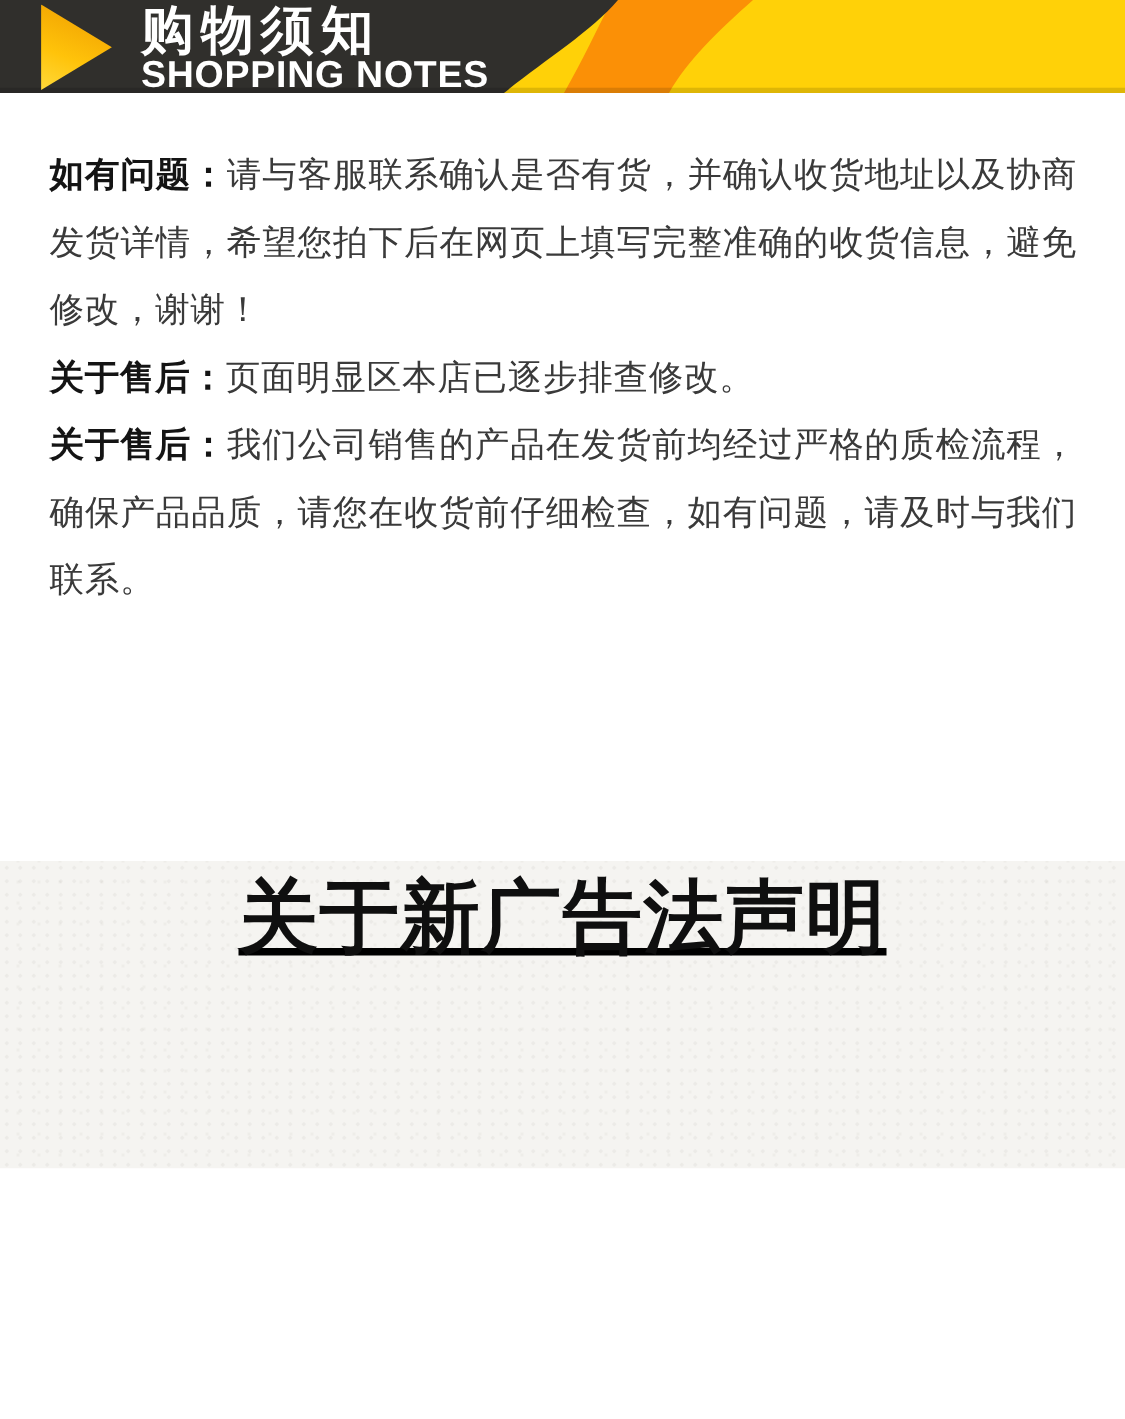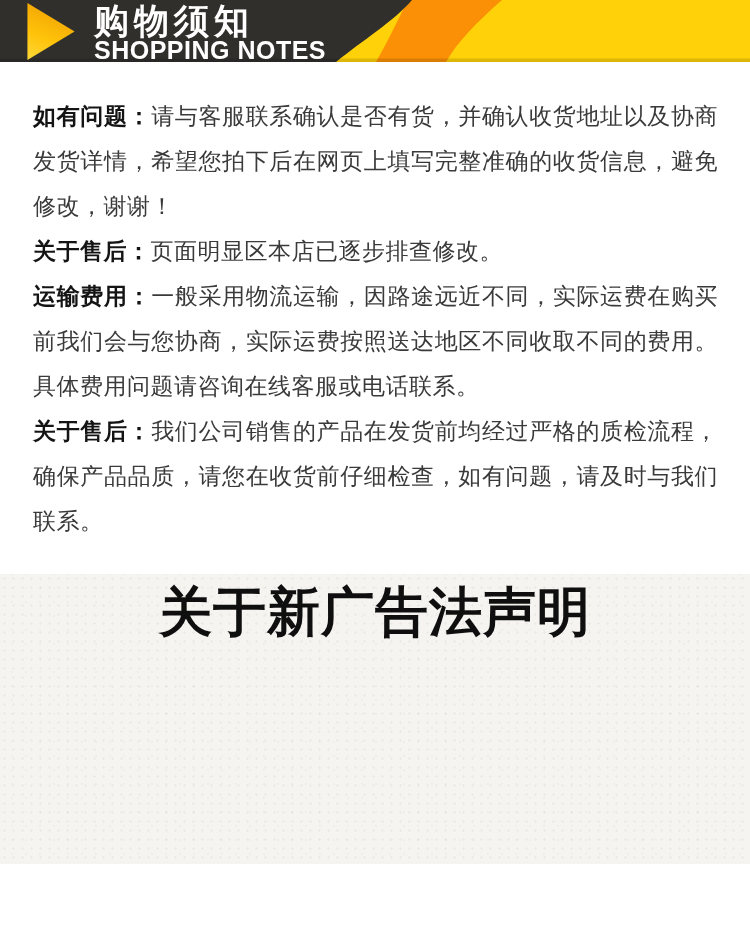--- a/index.html
+++ b/index.html
@@ -22,28 +22,29 @@
   
   .notes{
     height:512px;box-sizing:border-box;background:#ffffff;
     padding:32px 32px 0 33px;
   }
   .note{margin:0;font-size:23px;line-height:45px;color:#3a3a3a;letter-spacing:0.5px;text-align:justify;}
   .note-label{color:#141414;font-weight:bold;}
 
   
   .statement{
-    height:290px;box-sizing:border-box;
+    height:205px;box-sizing:border-box;
     background-color:#f5f4f1;
     background-image:
       radial-gradient(rgba(110,105,95,0.07) 1px, transparent 1.3px),
       radial-gradient(rgba(110,105,95,0.05) 1px, transparent 1.3px);
     background-size:9px 9px,14px 14px;
     background-position:0 0,5px 7px;
     padding:8px 31px 12px 31px;
+    text-decoration:underline;
   }
   .statement-title{
     margin:0;text-align:center;
     font-size:53px;line-height:60px;font-weight:bold;
     color:#0f0f0f;letter-spacing:1px;
   }
   .statement-body{
     margin:25px 0 0 0;
     font-size:18px;line-height:33px;font-weight:bold;
     color:#2d2d2d;text-indent:2em;text-align:justify;
@@ -79,21 +80,20 @@
       <div class="banner-text">
         <div class="banner-title">购物须知</div>
         <div class="banner-subtitle">SHOPPING NOTES</div>
       </div>
     </div>
   </header>
 
   <section class="notes">
     <p class="note"><b class="note-label">如有问题：</b><span class="note-text">请与客服联系确认是否有货，并确认收货地址以及协商发货详情，希望您拍下后在网页上填写完整准确的收货信息，避免修改，谢谢！</span></p>
     <p class="note"><b class="note-label">关于售后：</b><span class="note-text">页面明显区本店已逐步排查修改。</span></p>
-    <p class="note"><b class="note-label">运输费用：</b><span class="note-text">一般采用物流运输，因路途远近不同，实际运费在购买前我们会与您协商，实际运费按照送达地区不同收取不同的费用。具体费用问题请咨询在线客服或电话联系。</span></p>
     <p class="note"><b class="note-label">关于售后：</b><span class="note-text">我们公司销售的产品在发货前均经过严格的质检流程，确保产品品质，请您在收货前仔细检查，如有问题，请及时与我们联系。</span></p>
   </section>
 
   <section class="statement">
     <h1 class="statement-title">关于新广告法声明</h1>
   </section>
 
   <div class="footer-space"></div>
 </div>
 

